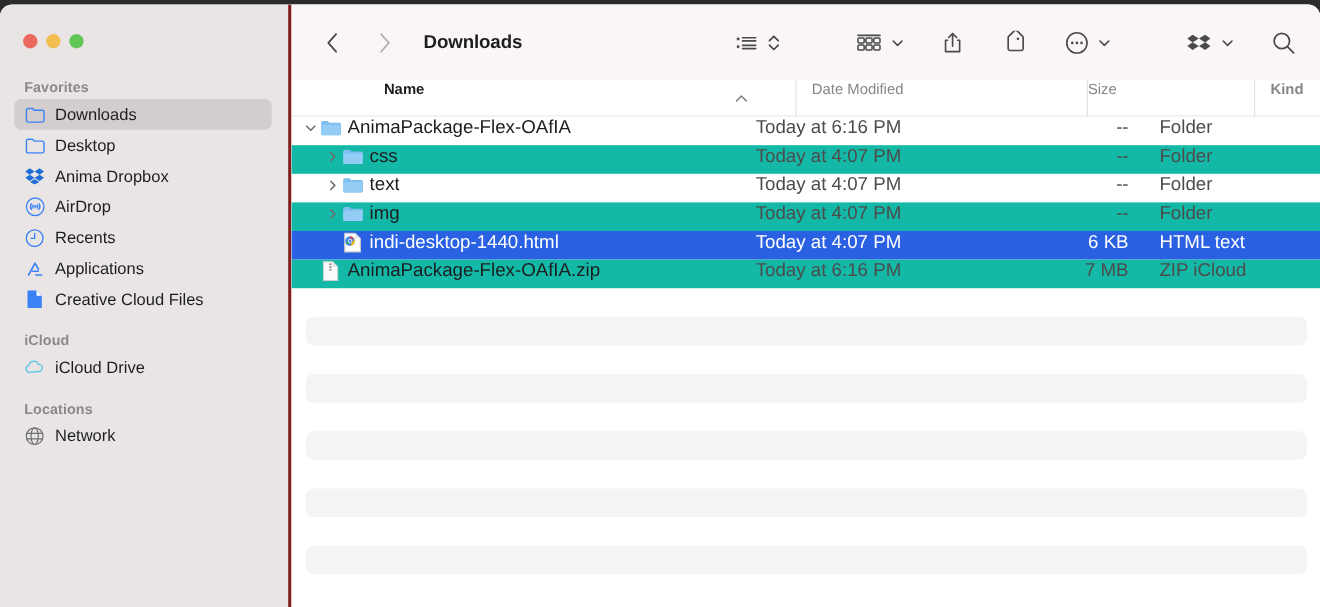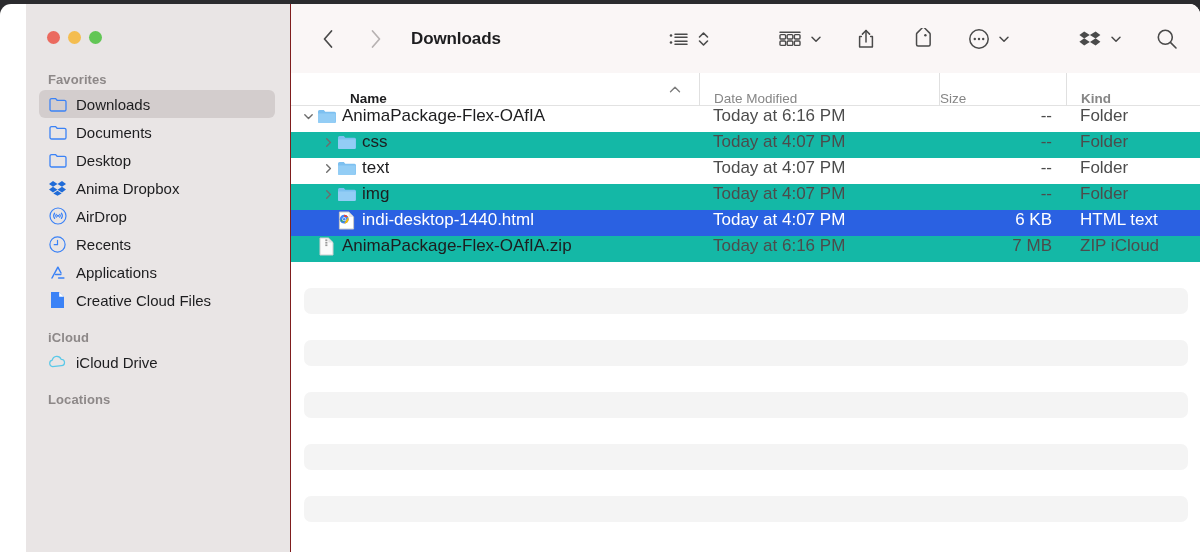--- a/index.html
+++ b/index.html
@@ -21,22 +21,21 @@
     display: flex;
     background: #ffffff;
   }
 
   
   #sidebar {
     width: 265px; height: 100%;
     background: #e9e5e5;
     flex: 0 0 265px;
     position: relative;
-    border-right: 1px solid #7f1d1d;
-    margin-left: 26px;
+    border-right: 3px solid #7f1d1d;
   }
   #traffic-lights {
     position: absolute;
     left: 21px; top: 27px;
     display: flex; gap: 8px;
   }
   .light { width: 13px; height: 13px; border-radius: 50%; }
   .light.close { background: #eb6a5f; }
   .light.min   { background: #f4bd50; }
   .light.max   { background: #62c655; }
@@ -118,23 +117,24 @@
     border-bottom: 1px solid #e2e2e2;
     display: flex;
     align-items: center;
     font-size: 13.5px;
     color: #868686;
     position: relative;
   }
   .col {
     height: 33px;
     display: flex;
-    align-items: flex-end;
+    align-items: flex-start;
     position: relative;
     flex: 0 0 auto;
+    margin-left: 25px;
   }
   .col + .col { border-left: 1px solid #e0e0e0; }
   .col-name  { width: 408px; padding-left: 59px; }
   .col-date  { width: 240px; padding-left: 14px; }
   .col-size  { width: 127px; }
   .col-kind  { flex: 1 1 auto; padding-left: 14px; font-weight: bold; }
   .col-name .lbl { color: #1d1d1f; font-weight: 700; }
   .sort-caret {
     position: absolute;
     right: 18px; top: 50%;
@@ -224,28 +224,20 @@
             </svg>
         </span>
         <span>Downloads</span>
       </li>
       <li class="sb-item">
         <span class="sb-ico">
           <svg width="18" height="15" viewBox="0 0 18 15">
               <path d="M1 3.2a1.6 1.6 0 0 1 1.6-1.6h4l1.5 1.7h7.3A1.6 1.6 0 0 1 17 4.9v7.5a1.6 1.6 0 0 1-1.6 1.6H2.6A1.6 1.6 0 0 1 1 12.4z" fill="none" stroke="#3b82f6" stroke-width="1.3"></path>
             </svg>
         </span>
-        <span>Documents</span>
-      </li>
-      <li class="sb-item">
-        <span class="sb-ico">
-          <svg width="18" height="15" viewBox="0 0 18 15">
-              <path d="M1 3.2a1.6 1.6 0 0 1 1.6-1.6h4l1.5 1.7h7.3A1.6 1.6 0 0 1 17 4.9v7.5a1.6 1.6 0 0 1-1.6 1.6H2.6A1.6 1.6 0 0 1 1 12.4z" fill="none" stroke="#3b82f6" stroke-width="1.3"></path>
-            </svg>
-        </span>
         <span>Desktop</span>
       </li>
       <li class="sb-item">
         <span class="sb-ico">
           <svg width="19" height="16" viewBox="0 0 19 16">
             <path d="M5 1 1 3.9l4 2.9 4.5-2.9z" fill="#1f6bd8"></path>
             <path d="M14 1 18 3.9l-4 2.9-4.5-2.9z" fill="#1f6bd8"></path>
             <path d="M1 9.6 5 6.8l4.5 2.9L5 12.5z" fill="#1f6bd8"></path>
             <path d="M18 9.6 14 6.8 9.5 9.7l4.5 2.8z" fill="#1f6bd8"></path>
             <path d="M5.3 13.4 9.5 10.7l4.2 2.7-4.2 2.4z" fill="#1f6bd8"></path>
@@ -303,20 +295,32 @@
             <path d="M4.6 11.6a3.3 3.3 0 0 1-.3-6.5 4.6 4.6 0 0 1 8.8-.8 3.2 3.2 0 0 1 .4 6.4z" fill="none" stroke="#5ac8e8" stroke-width="1.2" stroke-linejoin="round"></path>
           </svg>
         </span>
         <span>iCloud Drive</span>
       </li>
     </ul>
 
     <div style="height:14px"></div>
 
     <div class="sb-section">Locations</div>
+    <ul class="sb-list">
+      <li class="sb-item">
+        <span class="sb-ico">
+          <svg width="17" height="17" viewBox="0 0 17 17">
+            <circle cx="8.5" cy="8.5" r="7.6" fill="none" stroke="#6f6f74" stroke-width="1.1"></circle>
+            <ellipse cx="8.5" cy="8.5" rx="3.3" ry="7.6" fill="none" stroke="#6f6f74" stroke-width="1.1"></ellipse>
+            <path d="M1.2 6h14.6M1.2 11h14.6" fill="none" stroke="#6f6f74" stroke-width="1.1"></path>
+          </svg>
+        </span>
+        <span>Network</span>
+      </li>
+    </ul>
   </div>
 
   <div id="main">
 
     <div id="toolbar">
       <div class="nav-btn">
         <svg width="12" height="20" viewBox="0 0 12 20">
             <path d="M9.5 2 2.5 10l7 8" fill="none" stroke="#4a4a4a" stroke-width="1.7" stroke-linecap="round" stroke-linejoin="round"></path>
           </svg>
       </div>

